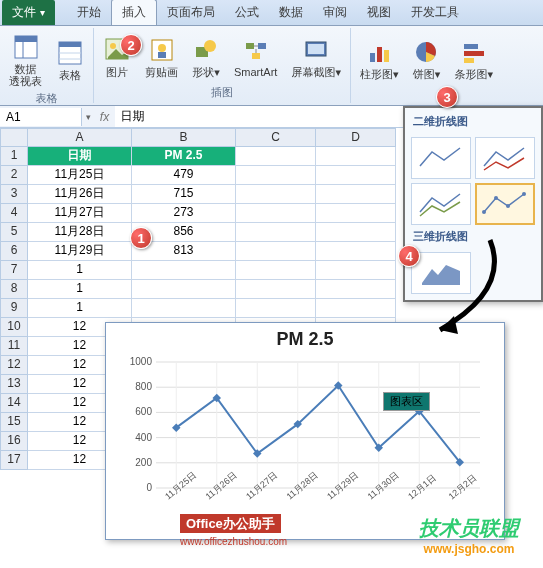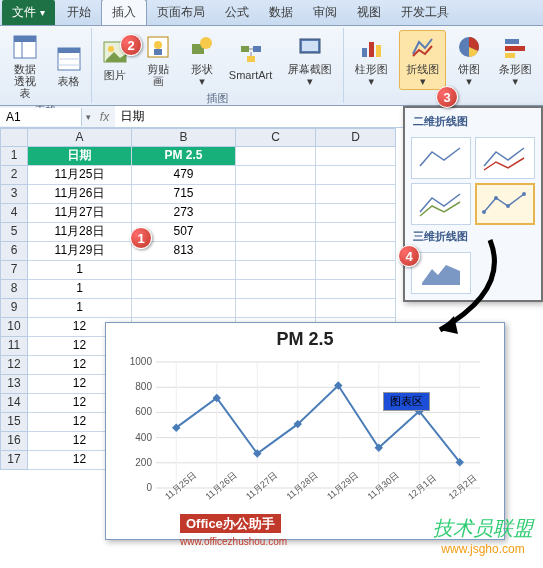--- a/index.html
+++ b/index.html
@@ -1,19 +1,19 @@
 <!DOCTYPE html>
 <html><head>
 <meta charset="utf-8">
 <style>
 *{box-sizing:border-box;margin:0;padding:0;font-family:"Microsoft YaHei",SimSun,Arial,sans-serif}
 body{width:543px;height:568px;background:#fff;position:relative;overflow:hidden;font-size:12px}
 .tabbar{display:flex;align-items:flex-end;height:26px;background:linear-gradient(#d9e6f7,#c9dbf0);border-bottom:1px solid #8ba0bc;padding-left:2px}
 .tab{padding:4px 10px;color:#3b3b3b;cursor:pointer;position:relative}
-.tab.file{background:#1e7145;color:#fff;border-radius:2px 2px 0 0;margin-right:2px}
+.tab.file{background:#1e7145;color:#fff;border-radius:2px 2px 0 0;margin-right:12px}
 .tab.file::after{content:"▾";margin-left:4px;font-size:10px}
 .tab.active{background:#f5f9fd;border:1px solid #8ba0bc;border-bottom:none;border-radius:3px 3px 0 0}
 .ribbon{display:flex;background:linear-gradient(#f3f7fc,#e3ecf7);border-bottom:1px solid #8ba0bc;height:80px;padding:2px 0}
 .grp{display:flex;flex-direction:column;align-items:center;border-right:1px solid #c4d5ea;padding:2px 4px}
 .grp-items{display:flex;flex:1;align-items:center;gap:4px}
 .btn{display:flex;flex-direction:column;align-items:center;justify-content:center;gap:2px;padding:2px 4px;cursor:pointer;border:1px solid transparent;border-radius:3px;min-width:34px}
 .btn.sel{background:#fde5a9;border-color:#e8b44d}
 .btn .ico{width:28px;height:28px;display:flex;align-items:center;justify-content:center}
 .btn .lbl{font-size:11px;color:#3b3b3b;text-align:center;line-height:12px}
 .grp-label{font-size:11px;color:#5a6b84;text-align:center;padding:1px 0}
@@ -35,26 +35,26 @@
 .cell.s{flex:0 0 80px}
 .hdr{background:#17b07a;color:#fff;font-weight:bold}
 .dropdown{position:absolute;right:0;top:106px;width:140px;background:#f5f9fd;border:2px solid #737373;box-shadow:2px 2px 6px rgba(0,0,0,.3);z-index:15;padding:4px}
 .dd-title{font-size:11px;color:#3b5a8a;padding:2px 4px 6px;font-weight:bold}
 .dd-row{display:flex;gap:4px;padding:2px}
 .dd-item{width:60px;height:42px;border:1px solid #c4d5ea;background:#fff;display:flex;align-items:center;justify-content:center;cursor:pointer}
 .dd-item.sel{border:2px solid #e8b44d;background:#fff7e0}
 .chartbox{position:absolute;left:105px;top:322px;width:400px;height:218px;background:#fff;border:1px solid #7d9ac0;box-shadow:2px 2px 6px rgba(0,0,0,.3);z-index:10}
 .chart-title{text-align:center;font-weight:bold;font-size:18px;padding:6px 0;color:#222}
 .chart-area{position:relative;width:370px;height:160px;margin:0 auto}
-.tooltip{position:absolute;font-size:11px;border:1px solid #999;background:#1d4ed8;padding:1px 6px;right:60px;top:36px}
+.tooltip{position:absolute;font-size:11px;border:1px solid #999;background:#0f766e;padding:1px 6px;right:60px;top:36px}
 .arrow{position:absolute;z-index:16}
 .wm1{position:absolute;left:180px;bottom:20px;z-index:30;font-size:13px}
 .wm1 .a{background:#c0392b;color:#fff;padding:2px 6px;font-weight:bold}
 .wm1 .b{color:#c0392b;font-size:10px}
-.wm2{position:absolute;right:10px;bottom:12px;z-index:30;font-size:20px;font-weight:normal;color:#2ecc71;font-style:italic}
+.wm2{position:absolute;right:24px;bottom:12px;z-index:30;font-size:20px;font-weight:bold;color:#2ecc71;font-style:italic}
 .wm2 .u{color:#f39c12;font-size:12px;display:block;font-style:normal;text-align:center}
 </style>
 </head>
 <body>
 
 <div class="tabbar">
   <div class="tab file">文件</div>
   <div class="tab">开始</div>
   <div class="tab active">插入</div>
   <div class="tab">页面布局</div>
@@ -152,29 +152,20 @@
       <div class="btn">
         <span class="ico">
             <svg width="26" height="26">
               <rect x="4" y="14" width="5" height="9" fill="#5a7db5"></rect>
               <rect x="11" y="8" width="5" height="15" fill="#c0392b"></rect>
               <rect x="18" y="11" width="5" height="12" fill="#f6c94a"></rect>
             </svg>
           </span>
         <span class="lbl"><span>柱形图</span><span>▾</span></span>
       </div>
-      <div class="btn sel">
-        <span class="ico">
-            <svg width="26" height="26">
-              <polyline points="3,20 9,8 15,14 22,5" fill="none" stroke="#5a7db5" stroke-width="2"></polyline>
-              <polyline points="3,22 9,16 15,20 22,12" fill="none" stroke="#c0392b" stroke-width="2"></polyline>
-            </svg>
-          </span>
-        <span class="lbl"><span>折线图</span><span>▾</span></span>
-      </div>
       <div class="btn">
         <span class="ico">
             <svg width="26" height="26">
               <circle cx="13" cy="13" r="10" fill="#5a7db5"></circle>
               <path d="M13 13 L13 3 A10 10 0 0 1 22 17 Z" fill="#c0392b"></path>
               <path d="M13 13 L22 17 A10 10 0 0 1 13 23 Z" fill="#f6c94a"></path>
             </svg>
           </span>
         <span class="lbl"><span>饼图</span><span>▾</span></span>
       </div>
@@ -236,21 +227,21 @@
       <div class="row">
         <div class="rh">4</div>
         <div class="cell">11月27日</div>
         <div class="cell">273</div>
         <div class="cell s"></div>
         <div class="cell s"></div>
       </div>
       <div class="row">
         <div class="rh">5</div>
         <div class="cell">11月28日</div>
-        <div class="cell">507</div>
+        <div class="cell">856</div>
         <div class="cell s"></div>
         <div class="cell s"></div>
       </div>
       <div class="row">
         <div class="rh">6</div>
         <div class="cell">11月29日</div>
         <div class="cell">813</div>
         <div class="cell s"></div>
         <div class="cell s"></div>
       </div>

